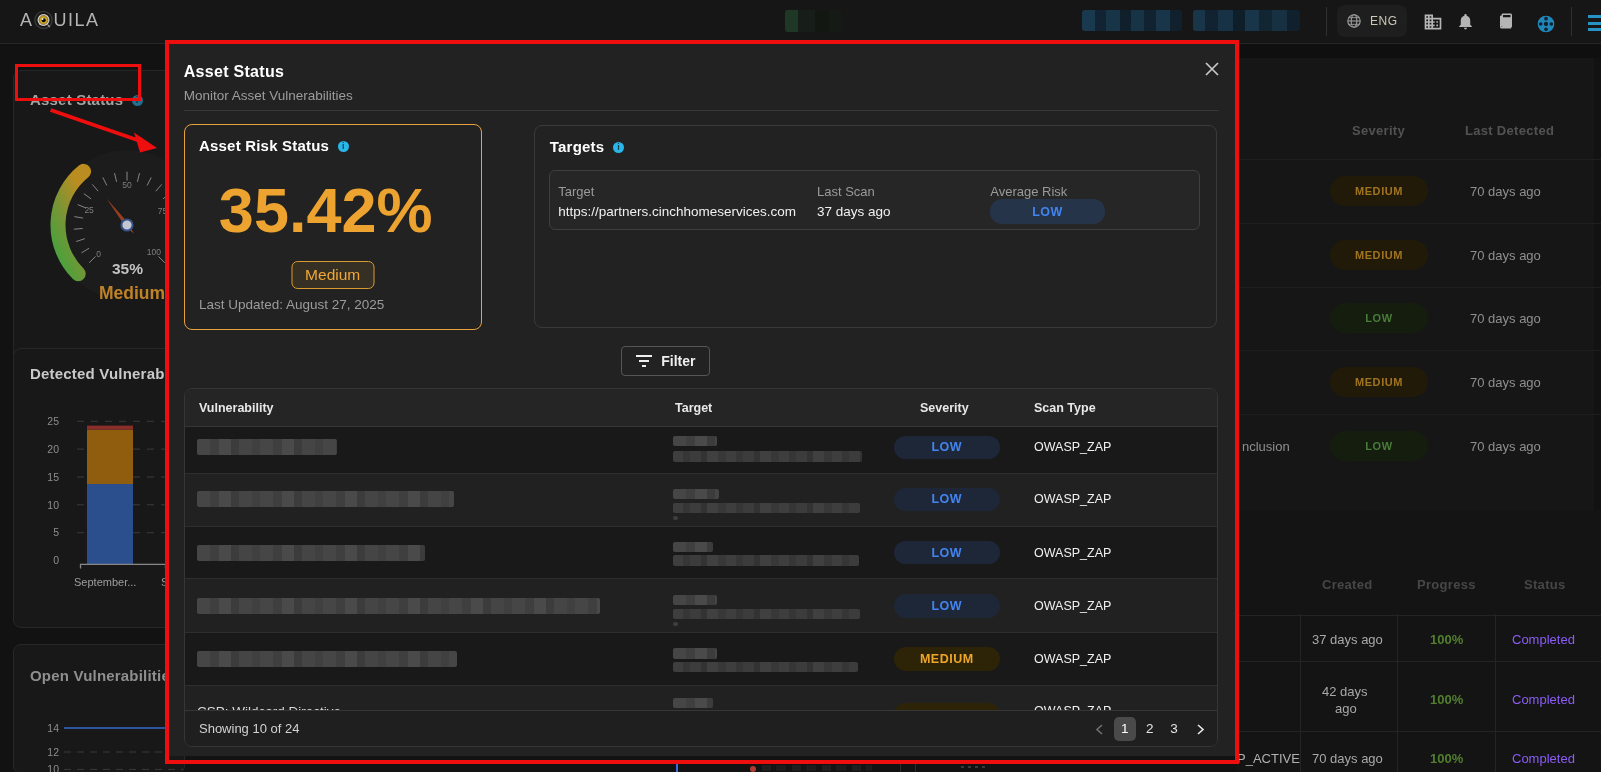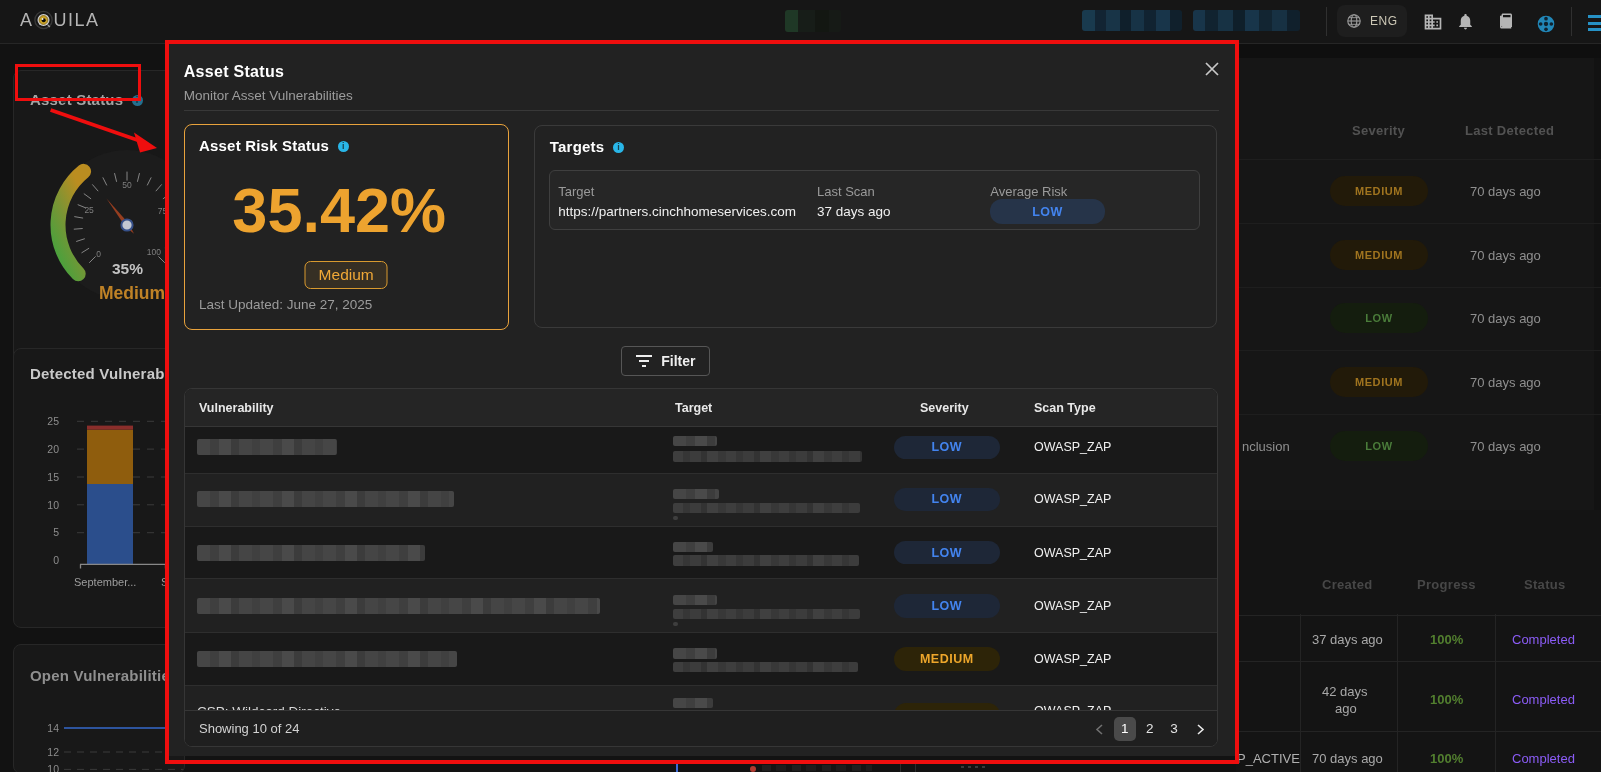--- a/index.html
+++ b/index.html
@@ -23,21 +23,21 @@
   .bpill.med{background:#221a09;color:#a0741f;}
   .bpill.low{background:#141d0e;color:#4a7c3a;}
   .grn{color:#8b5cf6;font-size:13px;}
   .vline{position:absolute;width:1px;background:#242424;}
   .hline{position:absolute;height:1px;background:#242424;}
   
   #modal{position:absolute;left:169px;top:44px;width:1066px;height:712px;background:#222222;}
   .mtitle{position:absolute;left:14.7px;top:18.5px;color:#ffffff;font-size:16px;font-weight:700;letter-spacing:.3px;}
   .msub{position:absolute;left:14.7px;top:43.5px;color:#9c9c9c;font-size:13.5px;}
   .info{display:inline-block;width:11px;height:11px;border-radius:50%;background:#29b6e8;color:#17424f;font-size:9px;font-weight:700;text-align:center;line-height:11px;vertical-align:2px;}
-  .riskcard{position:absolute;left:14.7px;top:80.3px;width:325px;height:206px;border:1.5px solid #e8a23c;border-radius:8px;padding-left:8px;}
+  .riskcard{position:absolute;left:14.7px;top:80.3px;width:298px;height:206px;border:1.5px solid #e8a23c;border-radius:8px;padding-left:8px;}
   .tgtcard{position:absolute;left:364.5px;top:81.4px;width:683.5px;height:203px;border:1px solid #3a3a3a;border-radius:8px;}
   .cardhead{color:#fff;font-size:15px;font-weight:700;letter-spacing:.2px;}
   .tinbox{position:absolute;left:14.5px;top:43.3px;width:651px;height:60px;background:#262626;border:1px solid #3f3f3f;border-radius:6px;}
   .tlabel{color:#9a9a9a;font-size:13px;}
   .tval{color:#f0f0f0;font-size:13.5px;}
   .lowpill{background:#1e2737;color:#4384ef;font-weight:700;font-size:12.5px;letter-spacing:.5px;display:flex;align-items:center;justify-content:center;border-radius:12px;}
   .medpill{background:#2d2408;color:#eda62b;font-weight:700;font-size:12.5px;letter-spacing:.5px;display:flex;align-items:center;justify-content:center;border-radius:12px;}
   .search{position:absolute;left:16.4px;top:301.5px;width:427px;height:30px;border:1px solid #5c5c5c;border-radius:4px;}
   .filterbtn{position:absolute;left:452.4px;top:301.5px;width:89px;height:30px;border:1px solid #565656;border-radius:4px;display:flex;align-items:center;justify-content:center;gap:9px;color:#efefef;font-size:14px;font-weight:700;}
   .tablewrap{position:absolute;left:15.2px;top:344.3px;width:1034.3px;height:359.2px;border:1px solid #363636;border-radius:8px;overflow:hidden;background:#191919;}
@@ -261,21 +261,21 @@
     <div class="msub">Monitor Asset Vulnerabilities</div>
     <svg class="abs" style="left:1036px;top:18px;" width="14" height="14" viewBox="0 0 14 14">
         <path d="M1 1 L13 13 M13 1 L1 13" stroke="#c8c8c8" stroke-width="1.7"></path>
       </svg>
     <div class="abs" style="left:14.7px;top:65.5px;width:1035.3px;height:1px;background:#383838;"></div>
 
     <div class="riskcard">
       <div class="cardhead" style="position:absolute;left:14.3px;top:12px;">Asset Risk Status&nbsp; <span class="info">i</span></div>
       <div style="position:absolute;left:-7px;top:56px;width:100%;text-align:center;font-size:63px;line-height:58px;font-weight:700;color:#eda32f;letter-spacing:0px;">35.42%</div>
       <div style="position:absolute;left:50%;top:135.5px;transform:translateX(-50%);width:83px;height:28px;border:1.5px solid #d99a2f;border-radius:6px;background:rgba(233,163,61,0.10);color:#f0a837;font-size:15.5px;display:flex;align-items:center;justify-content:center;">Medium</div>
-      <div style="position:absolute;left:14.3px;top:172px;color:#9c9c9c;font-size:13.5px;">Last Updated: June 27, 2025</div>
+      <div style="position:absolute;left:14.3px;top:172px;color:#9c9c9c;font-size:13.5px;">Last Updated: August 27, 2025</div>
     </div>
 
     <div class="tgtcard">
       <div class="cardhead" style="position:absolute;left:15.3px;top:12px;">Targets&nbsp; <span class="info">i</span></div>
       <div class="tinbox">
         <div class="tlabel" style="position:absolute;left:8.2px;top:13px;">Target</div>
         <div class="tlabel" style="position:absolute;left:267px;top:13px;">Last Scan</div>
         <div class="tlabel" style="position:absolute;left:440.3px;top:13px;">Average Risk</div>
         <div class="tval" style="position:absolute;left:8.2px;top:33.5px;">https://partners.cinchhomeservices.com</div>
         <div class="tval" style="position:absolute;left:267px;top:33.5px;">37 days ago</div>

